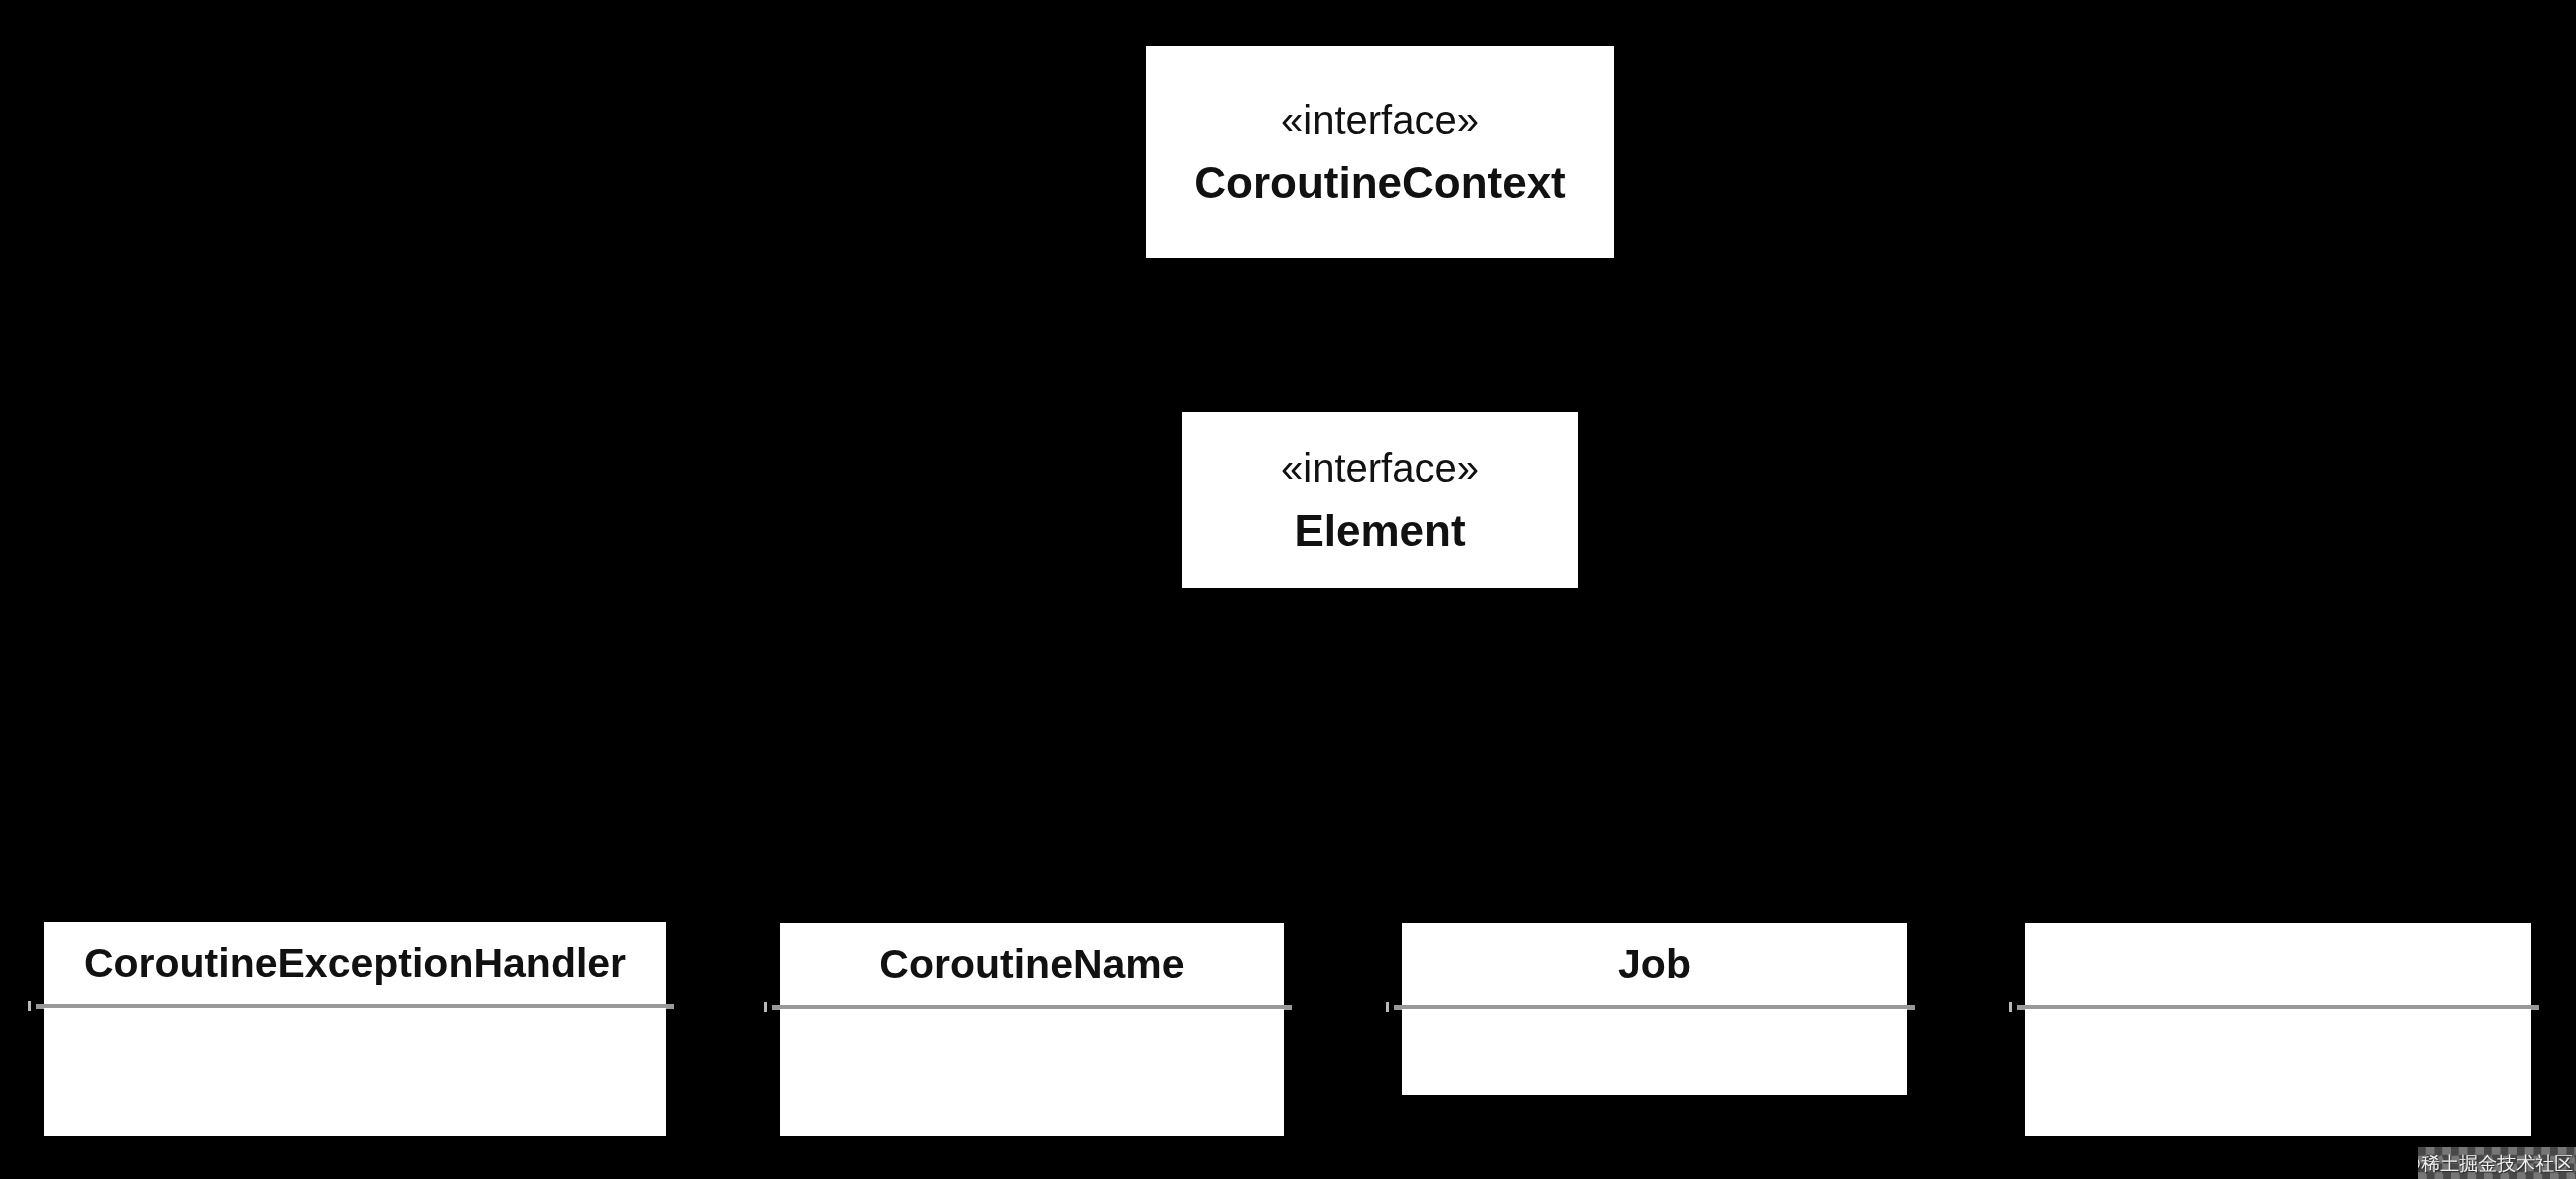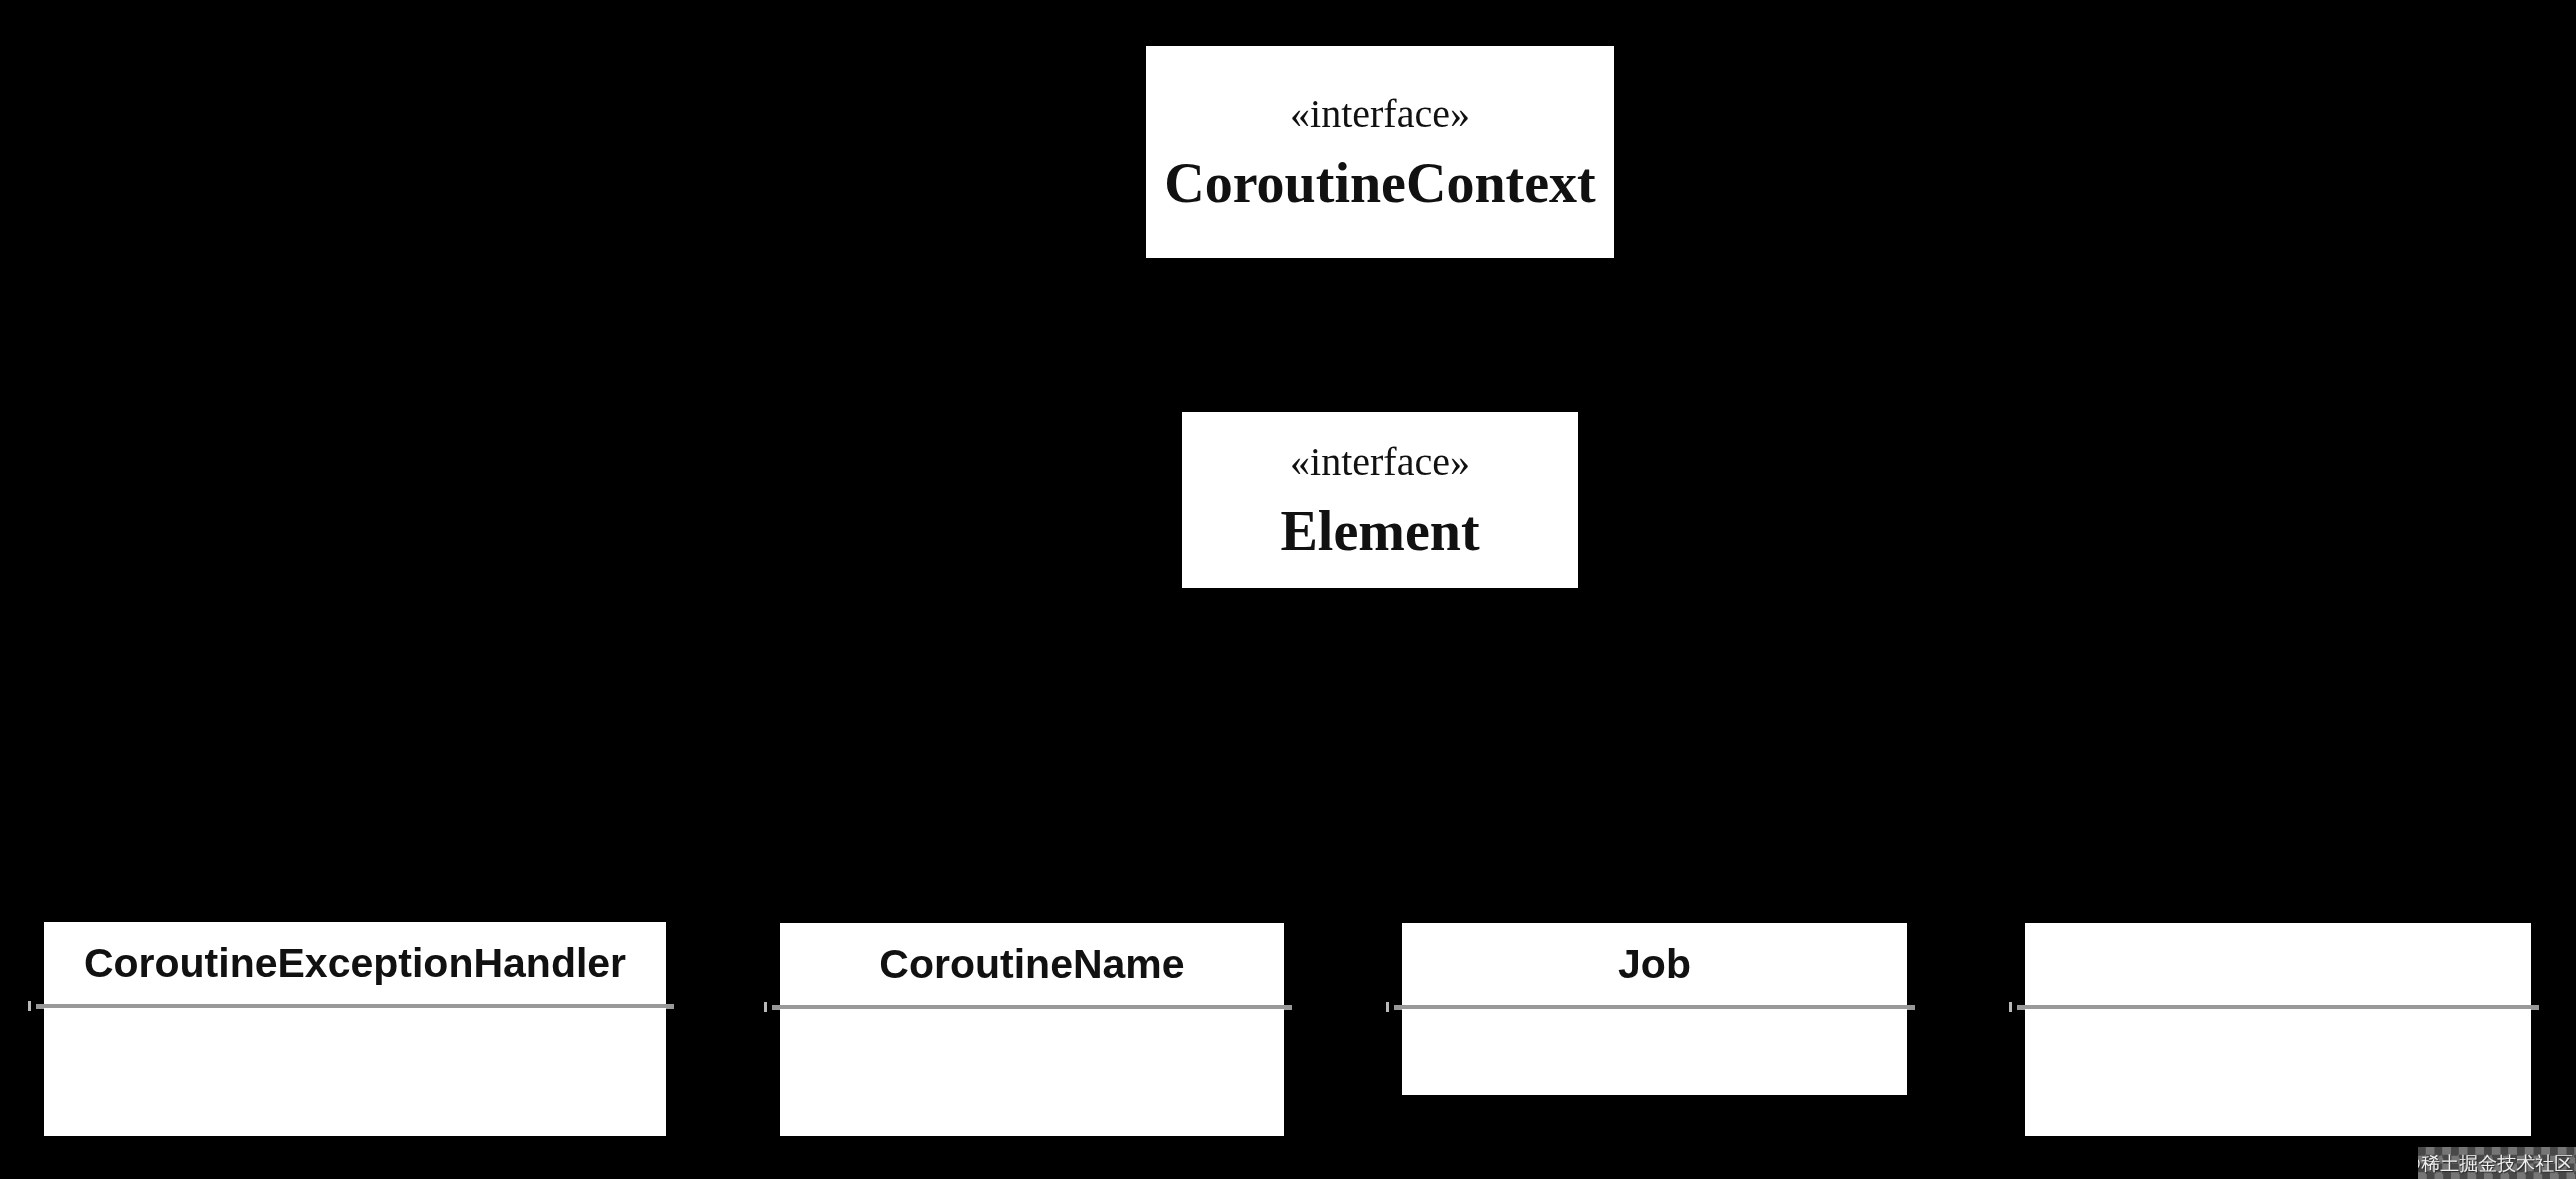--- a/index.html
+++ b/index.html
@@ -20,32 +20,31 @@
   .iface-box {
     position: absolute;
     background: #ffffff;
     color: #111111;
     display: flex;
     flex-direction: column;
     align-items: center;
     justify-content: center;
     gap: 13px;
     text-align: center;
-    font-family: Liberation Serif, serif;
   }
   .box-coroutine-context { left: 1146px; top: 46px;  width: 468px; height: 212px; }
   .box-element           { left: 1182px; top: 412px; width: 396px; height: 176px; }
   .stereotype {
     font-size: 40px;
     font-weight: 400;
     letter-spacing: 0px;
     line-height: 1;
   }
   .iface-name {
-    font-size: 56px;
+    font-size: 44px;
     font-weight: 700;
     line-height: 1;
     margin-top: 8px;
   }
 
   
   .class-box {
     position: absolute;
     background: #ffffff;
     color: #111111;

